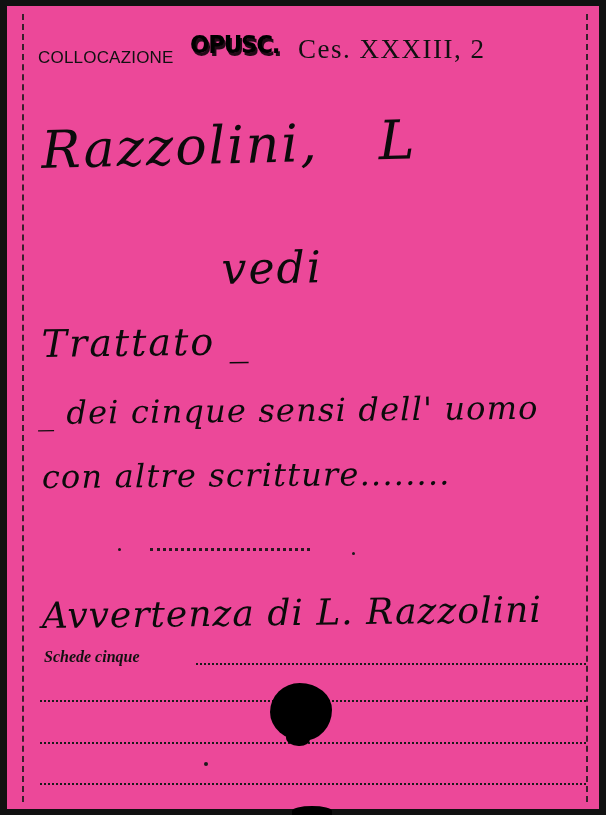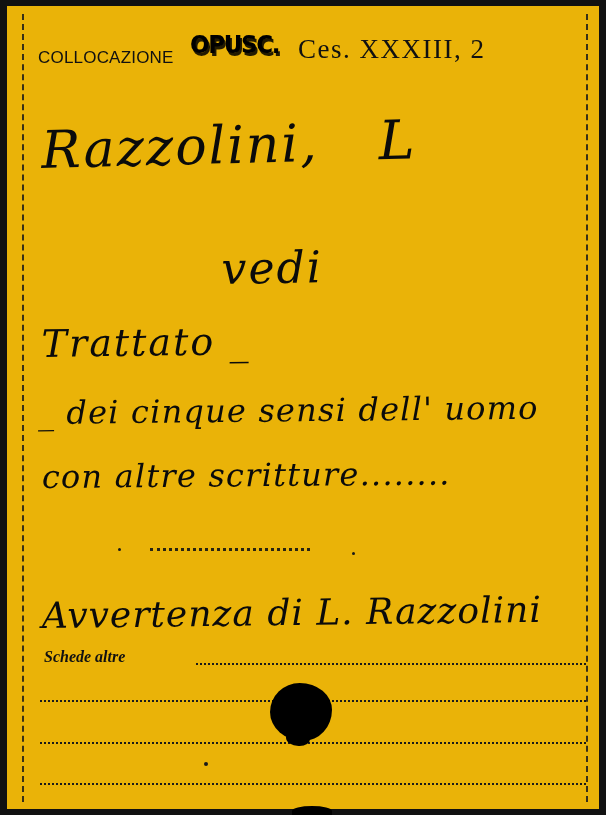--- a/index.html
+++ b/index.html
@@ -4,21 +4,21 @@
 <style>
   html, body {
     margin: 0;
     padding: 0;
     background: #ffffff;
   }
   #card {
     position: relative;
     width: 606px;
     height: 815px;
-    background: #eab308;
+    background: #ec4899;
     overflow: hidden;
     font-family: "Liberation Sans", sans-serif;
   }
 
   
   .frame-top, .frame-bottom, .frame-left, .frame-right {
     position: absolute;
     background: #111;
   }
   .frame-top    { left: 0;  top: 0;   width: 606px; height: 6px; }
@@ -219,21 +219,21 @@
   <div class="hand hw-line1">Trattato _</div>
 
   <div class="hand hw-line2">_ dei cinque sensi dell' uomo</div>
 
   <div class="hand hw-line3">con altre scritture........</div>
 
   <div class="rule-dots-mid"></div>
 
   <div class="hand hw-note">Avvertenza di L. Razzolini</div>
 
-  <div class="schede-figlie">Schede altre</div>
+  <div class="schede-figlie">Schede cinque</div>
 
   <div class="rule r1"></div>
   <div class="rule r2"></div>
   <div class="rule r3"></div>
   <div class="rule r4"></div>
 
   <div class="blot"></div>
   <div class="blot-tail"></div>
   <div class="blot-bottom"></div>
 

